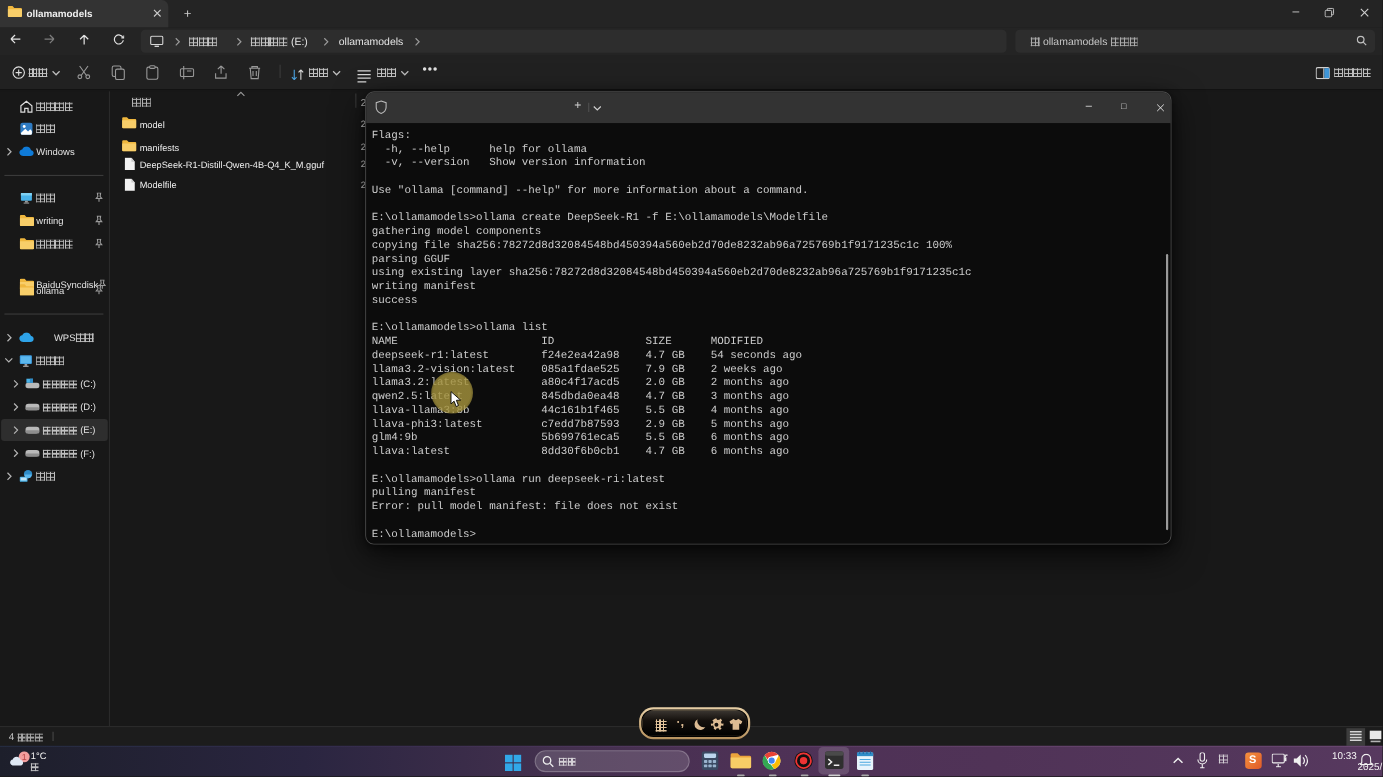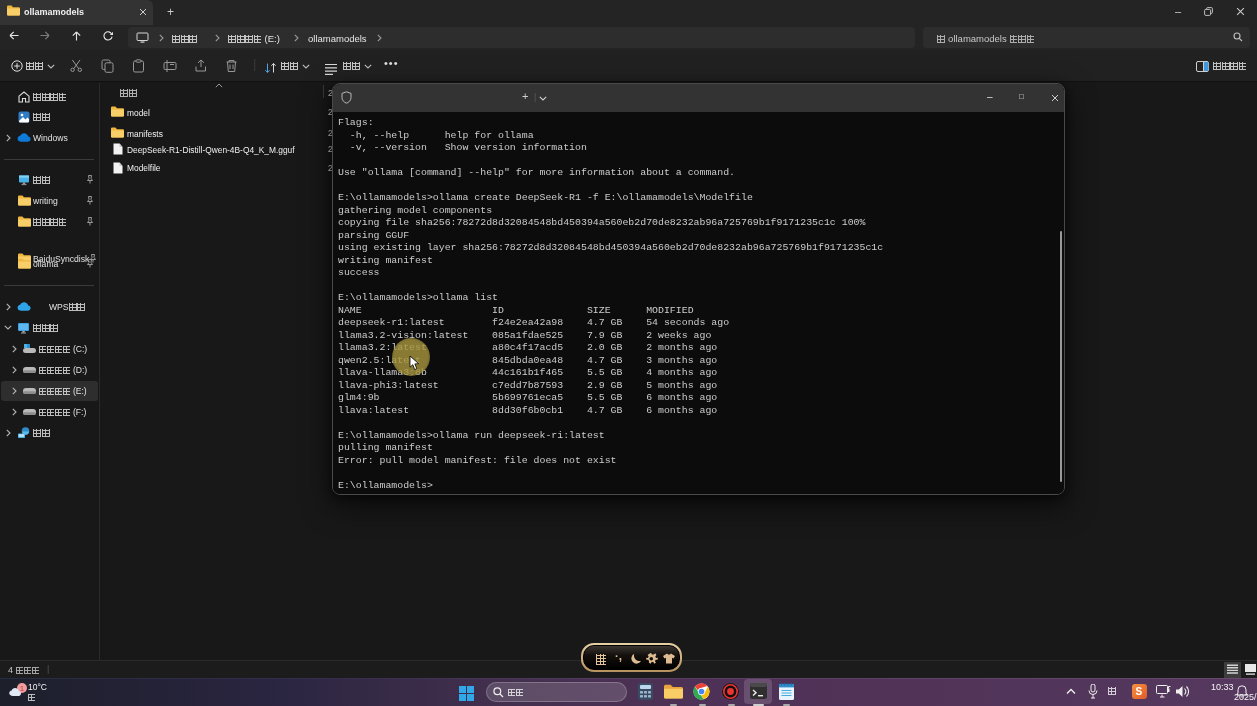--- a/index.html
+++ b/index.html
@@ -439,21 +439,21 @@
         <rect x="1" y="9.3" width="9" height="1.7" fill="#b5b5b5"></rect>
       </svg>
 </div>
 
 <div id="taskbar">
  <svg class="abs" style="left:8px;top:5px" width="20" height="14" viewBox="0 0 20 14">
         <circle cx="14" cy="5" r="5" fill="#f29d9d"></circle>
         <path d="M5 13C2.7 13 1.2 11.7 1.2 10.1c0-1.4 1-2.5 2.4-2.7C4.1 5.9 5.5 5 7 5c1.9 0 3.5 1.3 3.8 3 1.3.2 2.2 1.1 2.2 2.4 0 1.5-1.2 2.6-2.8 2.6Z" fill="#dfe8f4"></path>
         <text x="14" y="8.2" font-size="8" fill="#b84444" text-anchor="middle" font-family="Liberation Sans">1</text>
       </svg>
- <span class="abs" style="left:28px;top:4px;color:#f2f2f2;font-size:8.5px">10°C</span>
+ <span class="abs" style="left:28px;top:4px;color:#f2f2f2;font-size:8.5px">1°C</span>
  <span class="abs" style="left:28px;top:14px;color:#e0e0e0;font-size:8.5px"><b class="c s"></b></span>
  <svg class="abs" style="left:459px;top:686px;margin-top:-678px" width="15" height="15" viewBox="0 0 15 15">
         <rect x="0" y="0" width="7" height="7" fill="#31a8e8"></rect>
         <rect x="8" y="0" width="7" height="7" fill="#31a8e8"></rect>
         <rect x="0" y="8" width="7" height="7" fill="#31a8e8"></rect>
         <rect x="8" y="8" width="7" height="7" fill="#31a8e8"></rect>
       </svg>
  <div class="abs" style="left:486px;top:4px;width:141px;height:20px;border-radius:10px;background:rgba(255,255,255,.14);border:1px solid rgba(255,255,255,.22)"></div>
  <svg class="abs" style="left:493px;top:9px" width="11" height="11" viewBox="0 0 11 11">
         <circle cx="4.3" cy="4.3" r="3.4" fill="none" stroke="#eee" stroke-width="1.2"></circle>

